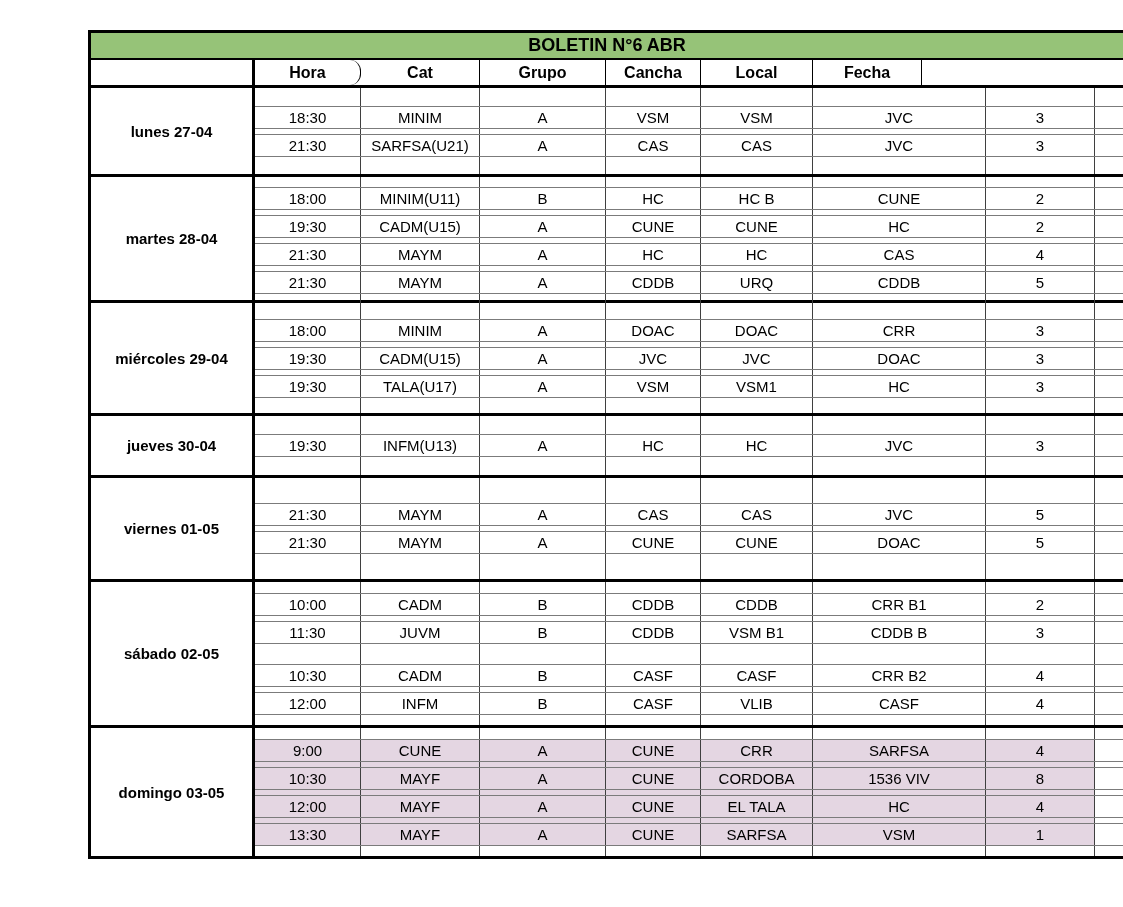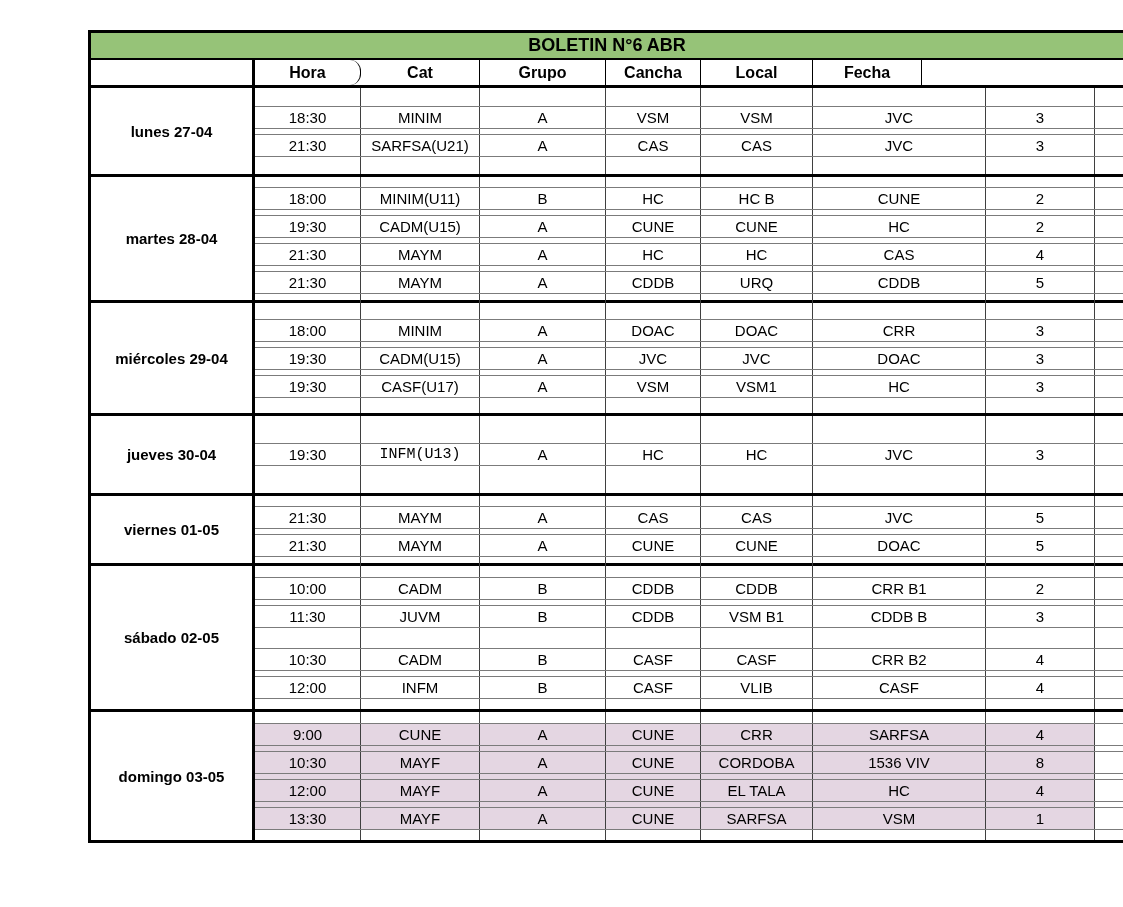--- a/index.html
+++ b/index.html
@@ -311,78 +311,78 @@
               <div class="gridcell" style="width: 119px; flex: 0 0 119px;"></div>
               <div class="gridcell" style="width: 126px; flex: 0 0 126px;"></div>
               <div class="gridcell" style="width: 95px; flex: 0 0 95px;"></div>
               <div class="gridcell" style="width: 112px; flex: 0 0 112px;"></div>
               <div class="gridcell" style="width: 173px; flex: 0 0 173px;"></div>
               <div class="gridcell" style="width: 109px; flex: 0 0 109px;"></div>
               <div class="gridcell partial" style="width: 31px; flex: 0 0 31px;"></div>
             </div>
             <div class="r">
               <div class="c" style="width: 106px; flex: 0 0 106px;">19:30</div>
-              <div class="c" style="width: 119px; flex: 0 0 119px;">CASF(U17)</div>
+              <div class="c" style="width: 119px; flex: 0 0 119px;">TALA(U17)</div>
               <div class="c" style="width: 126px; flex: 0 0 126px;">A</div>
               <div class="c" style="width: 95px; flex: 0 0 95px;">VSM</div>
               <div class="c" style="width: 112px; flex: 0 0 112px;">VSM1</div>
               <div class="c" style="width: 173px; flex: 0 0 173px;">HC</div>
               <div class="c" style="width: 109px; flex: 0 0 109px;">3</div>
               <div class="c partial" style="width: 31px; flex: 0 0 31px;"></div>
             </div>
             <div class="pad">
               <div class="gridcell" style="width: 106px; flex: 0 0 106px;"></div>
               <div class="gridcell" style="width: 119px; flex: 0 0 119px;"></div>
               <div class="gridcell" style="width: 126px; flex: 0 0 126px;"></div>
               <div class="gridcell" style="width: 95px; flex: 0 0 95px;"></div>
               <div class="gridcell" style="width: 112px; flex: 0 0 112px;"></div>
               <div class="gridcell" style="width: 173px; flex: 0 0 173px;"></div>
               <div class="gridcell" style="width: 109px; flex: 0 0 109px;"></div>
               <div class="gridcell partial" style="width: 31px; flex: 0 0 31px;"></div>
             </div>
           </div>
         </div>
-        <div class="section" style="height: 80px;">
+        <div class="section" style="height: 62px;">
           <div class="day-cell">
             <span>jueves 30-04</span>
           </div>
           <div class="rows">
             <div class="pad">
               <div class="gridcell" style="width: 106px; flex: 0 0 106px;"></div>
               <div class="gridcell" style="width: 119px; flex: 0 0 119px;"></div>
               <div class="gridcell" style="width: 126px; flex: 0 0 126px;"></div>
               <div class="gridcell" style="width: 95px; flex: 0 0 95px;"></div>
               <div class="gridcell" style="width: 112px; flex: 0 0 112px;"></div>
               <div class="gridcell" style="width: 173px; flex: 0 0 173px;"></div>
               <div class="gridcell" style="width: 109px; flex: 0 0 109px;"></div>
               <div class="gridcell partial" style="width: 31px; flex: 0 0 31px;"></div>
             </div>
             <div class="r">
               <div class="c" style="width: 106px; flex: 0 0 106px;">19:30</div>
-              <div class="c" style="width: 119px; flex: 0 0 119px; font-family: Liberation Mono, monospace;">INFM(U13)</div>
+              <div class="c" style="width: 119px; flex: 0 0 119px;">INFM(U13)</div>
               <div class="c" style="width: 126px; flex: 0 0 126px;">A</div>
               <div class="c" style="width: 95px; flex: 0 0 95px;">HC</div>
               <div class="c" style="width: 112px; flex: 0 0 112px;">HC</div>
               <div class="c" style="width: 173px; flex: 0 0 173px;">JVC</div>
               <div class="c" style="width: 109px; flex: 0 0 109px;">3</div>
               <div class="c partial" style="width: 31px; flex: 0 0 31px;"></div>
             </div>
             <div class="pad">
               <div class="gridcell" style="width: 106px; flex: 0 0 106px;"></div>
               <div class="gridcell" style="width: 119px; flex: 0 0 119px;"></div>
               <div class="gridcell" style="width: 126px; flex: 0 0 126px;"></div>
               <div class="gridcell" style="width: 95px; flex: 0 0 95px;"></div>
               <div class="gridcell" style="width: 112px; flex: 0 0 112px;"></div>
               <div class="gridcell" style="width: 173px; flex: 0 0 173px;"></div>
               <div class="gridcell" style="width: 109px; flex: 0 0 109px;"></div>
               <div class="gridcell partial" style="width: 31px; flex: 0 0 31px;"></div>
             </div>
           </div>
         </div>
-        <div class="section" style="height: 70px;">
+        <div class="section" style="height: 104px;">
           <div class="day-cell">
             <span>viernes 01-05</span>
           </div>
           <div class="rows">
             <div class="pad">
               <div class="gridcell" style="width: 106px; flex: 0 0 106px;"></div>
               <div class="gridcell" style="width: 119px; flex: 0 0 119px;"></div>
               <div class="gridcell" style="width: 126px; flex: 0 0 126px;"></div>
               <div class="gridcell" style="width: 95px; flex: 0 0 95px;"></div>
               <div class="gridcell" style="width: 112px; flex: 0 0 112px;"></div>

